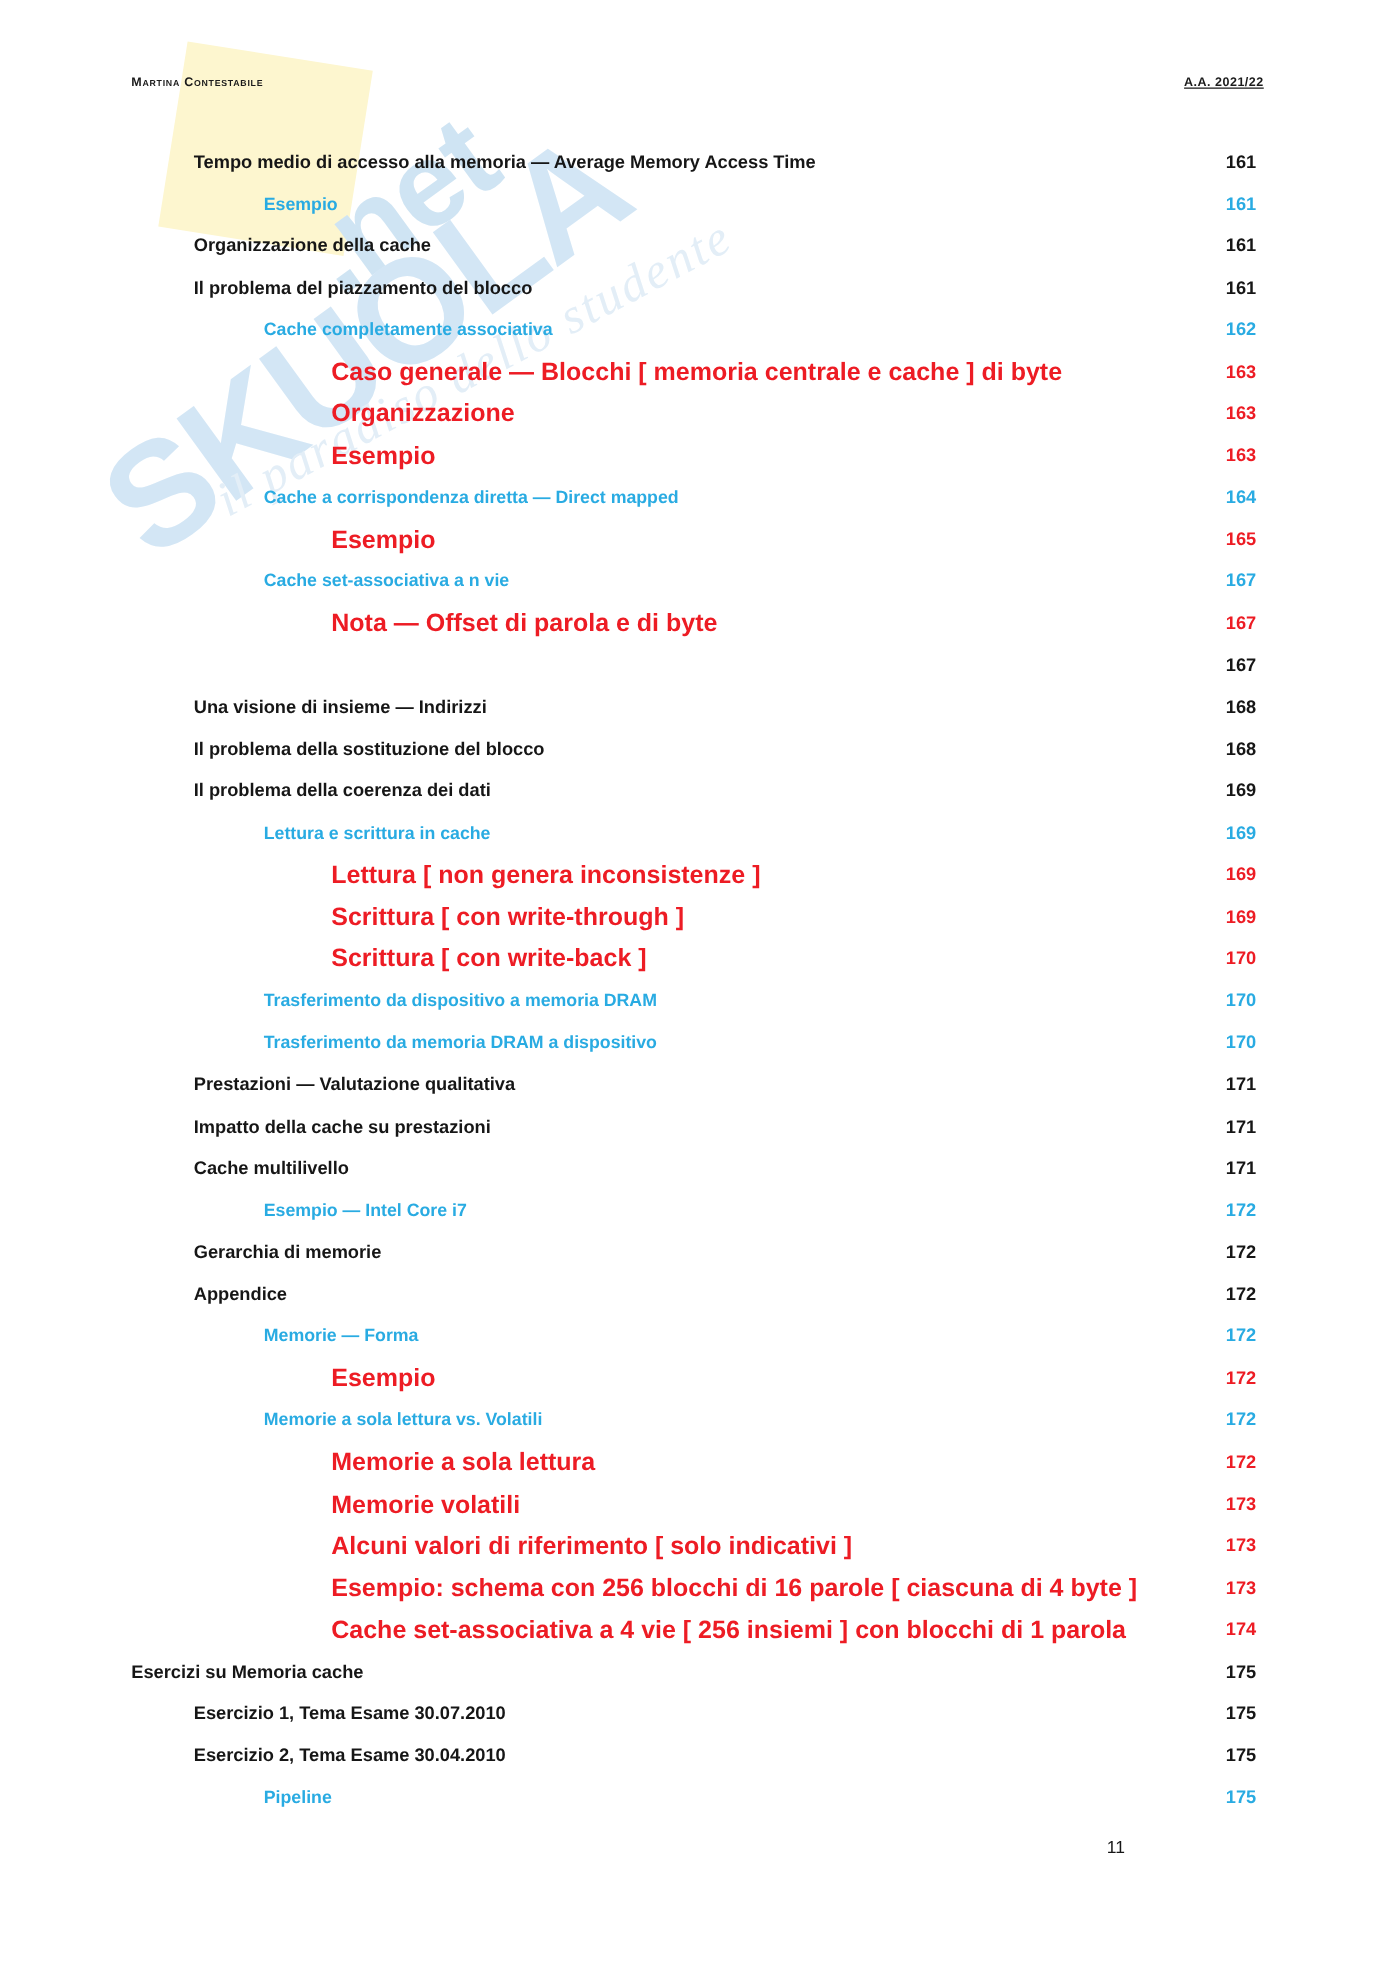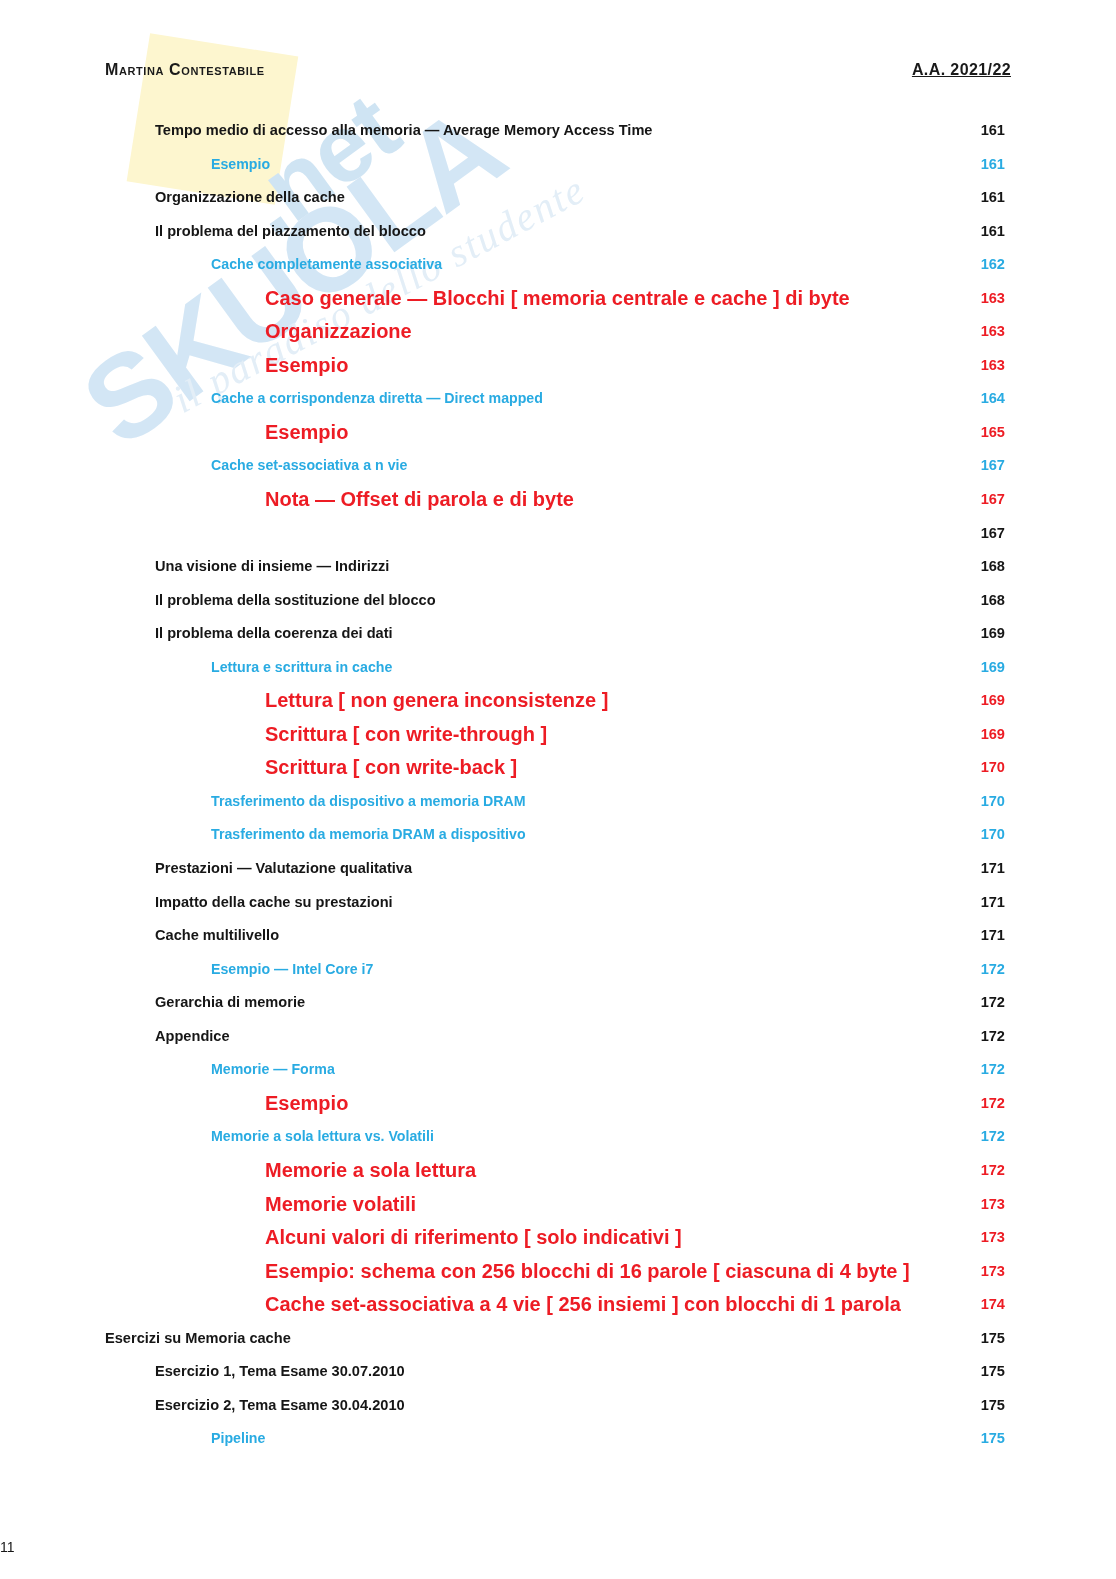--- a/index.html
+++ b/index.html
@@ -97,21 +97,21 @@
 
   
   .run-head {
     position: absolute;
     top: 61px;
     left: 105px;
     width: 906px;
     display: flex;
     justify-content: space-between;
     align-items: baseline;
-    font-size: 16px;
+    font-size: 10px;
     font-weight: bold;
     color: #1a1a1a;
     font-variant: small-caps;
     letter-spacing: 0.6px;
   }
   .run-head .rh-left   { text-align: left; }
   .run-head .rh-center { text-align: center; flex: 1; }
   .run-head .rh-right  { text-align: right; font-variant: normal; letter-spacing: 0.4px; text-decoration: underline; }
 
   
@@ -148,24 +148,24 @@
   .lvl3 .toc-label { left: 265px; font-size: 20px; }
 
   
   .c-black { color: #161616; }
   .c-blue  { color: #29abe2; }
   .c-red   { color: #ed1c24; }
 
   
   .page-folio {
     position: absolute;
-    top: 1539px;
+    top: 1469px;
     left: 0;
     width: 900px;
-    text-align: left;
+    text-align: right;
     font-size: 14px;
     color: #161616;
   }
 </style>
 </head>
 <body>
 
 <div class="page">
 
   <div class="watermark">

